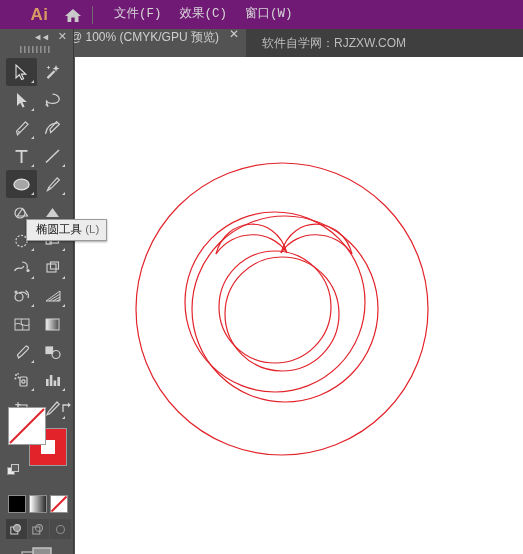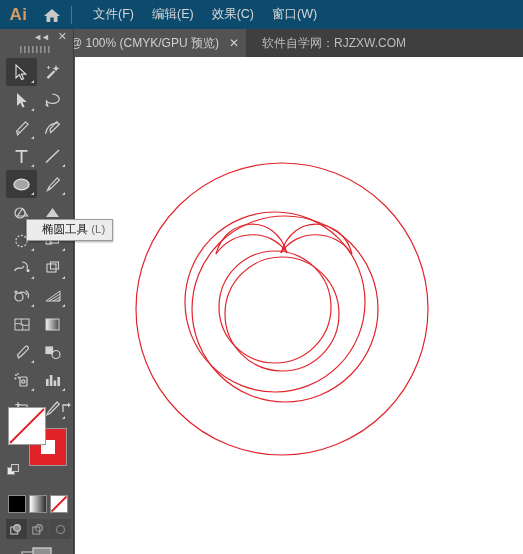--- a/index.html
+++ b/index.html
@@ -7,49 +7,49 @@
     width: 523px; height: 554px;
     overflow: hidden;
     font-family: "Liberation Sans", "DejaVu Sans", sans-serif;
     background: #535353;
   }
   #app { position: relative; width: 523px; height: 554px; }
 
   
   .menubar {
     position: absolute; left: 0; top: 0; width: 523px; height: 29px;
-    background: #0c4a6e;
-    display: flex; align-items: center;
+    background: #701a75;
+    display: flex; align-items: center; padding-left: 21px;
   }
   .ai-logo {
     width: 37px; text-align: center;
     color: #d79a63; font-size: 17px; font-weight: bold;
     letter-spacing: 0.5px;
   }
   .home-icon {
     width: 30px; display: flex; align-items: center; justify-content: center;
   }
   .menubar .vsep {
     width: 1px; height: 18px; background: #6d6d6d; margin: 0 6px 0 4px;
   }
   .menu-items { display: flex; align-items: center; margin-left: 6px; }
   .menu-item {
     color: #d6d6d6; font-size: 12.5px; padding: 3px 9px;
-    white-space: nowrap; line-height: 15px;
+    white-space: nowrap; line-height: 15px; font-family: Liberation Mono, monospace;
   }
 
   
   .tabbar {
     position: absolute; left: 0; top: 29px; width: 523px; height: 28px;
     background: #3f3f3f;
   }
   .doc-tab {
     position: absolute; left: 62px; top: 0; height: 28px;
     background: #535353;
-    display: flex; align-items: center; padding: 0 7px 0 8px;
+    display: flex; align-items: flex-start; padding: 0 7px 0 8px;
   }
   .doc-tab .label {
     color: #cfcfcf; font-size: 12px; white-space: nowrap;
   }
   .doc-tab .tab-close {
     color: #cfcfcf; font-size: 12px; margin-left: 10px; line-height: 10px;
   }
   .watermark {
     position: absolute; left: 262px; top: 0; height: 28px;
     display: flex; align-items: center;
@@ -94,21 +94,21 @@
     width: 0; height: 0;
     border-left: 3px solid transparent;
     border-bottom: 3px solid #cfcfcf;
   }
   .tool-cell svg { display: block; }
 
   
   .tooltip {
     position: absolute; left: 26px; top: 190px;
     background: #ececec; border: 1px solid #9a9a9a;
-    padding: 2px 7px 3px 15px;
+    padding: 2px 7px 3px 9px;
     font-size: 11.5px; color: #1a1a1a;
     white-space: nowrap; z-index: 40;
     box-shadow: 0 1px 2px rgba(0,0,0,.35);
   }
   .tooltip .short { color: #6d6d6d; }
 
   
   .colorbox { position: absolute; left: 8px; top: 378px; width: 60px; height: 62px; }
   .swatch-fill {
     position: absolute; left: 0; top: 0; width: 38px; height: 38px;
@@ -178,21 +178,20 @@
   <div class="menubar">
     <div class="ai-logo">Ai</div>
     <div class="home-icon">
       <svg width="18" height="16" viewBox="0 0 18 16" aria-hidden="true">
         <path d="M9 2 L17 9 L14.5 9 L14.5 15 L10.7 15 L10.7 10.5 L7.3 10.5 L7.3 15 L3.5 15 L3.5 9 L1 9 Z" fill="#c9c9c9"></path>
       </svg>
     </div>
     <div class="vsep"></div>
     <div class="menu-items">
       <div class="menu-item">文件(F)</div>
-      <div class="menu-item">编辑(E)</div>
       <div class="menu-item">效果(C)</div>
       <div class="menu-item">窗口(W)</div>
     </div>
   </div>
 
   <div class="tabbar">
     <div class="doc-tab">
       <span class="label">@ 100% (CMYK/GPU 预览)</span>
       <span class="tab-close">✕</span>
     </div>

